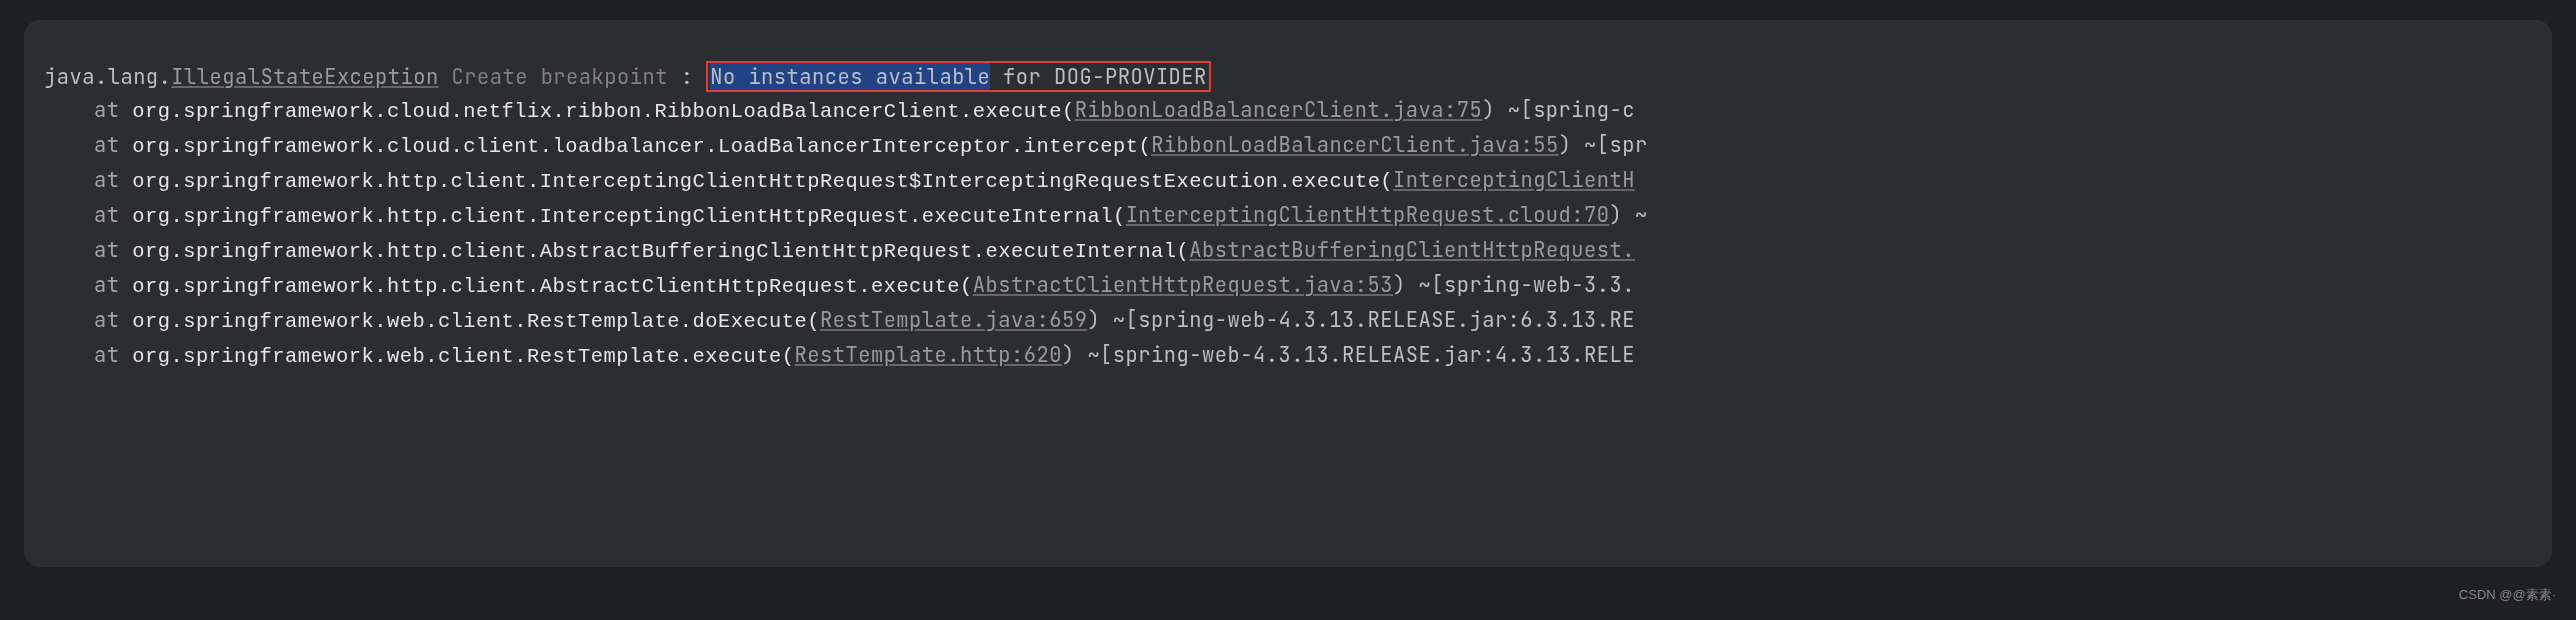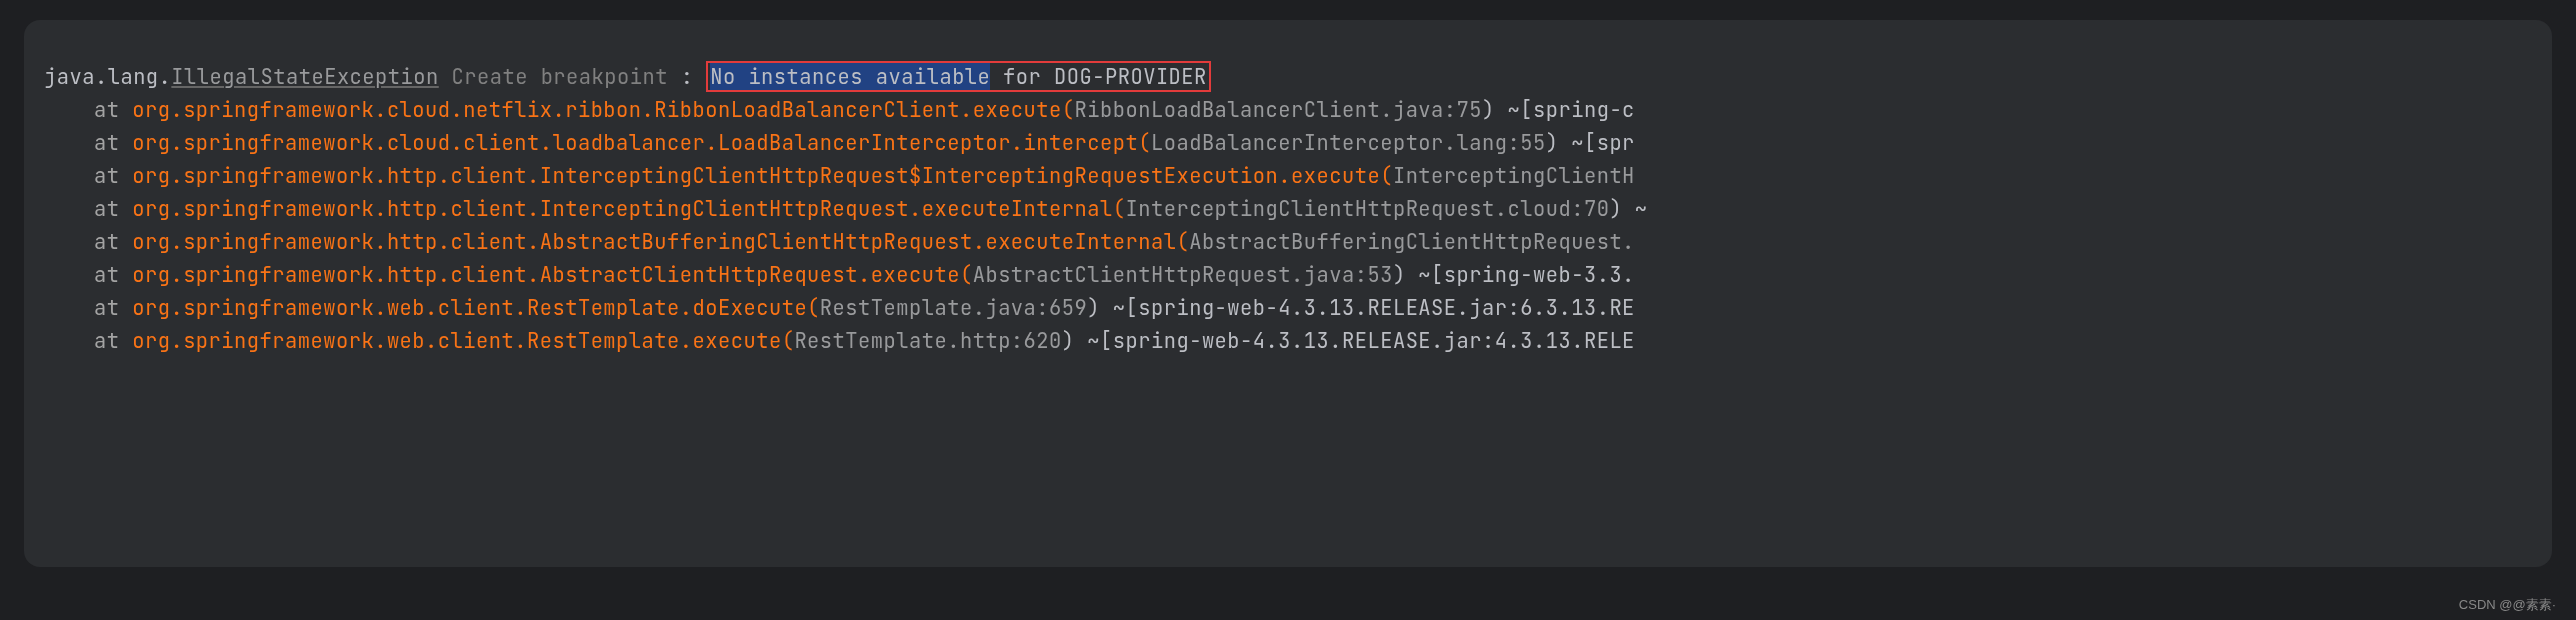--- a/index.html
+++ b/index.html
@@ -52,51 +52,53 @@
       border: 2.5px solid #e23b3b;
       padding: 0 2px;
     }
     .msg-rest {
       color: #bcbec4;
     }
     .at-prefix {
       color: #a3a3a3;
     }
     .trace-method {
-      color: #f97316;
+      color: #e5e5e5;
+      font-family: Liberation Mono, monospace;
     }
     .source-link {
       color: #999a9c;
+      text-decoration: underline;
       text-decoration-color: #666;
     }
     .jar-info {
       color: #bcbec4;
     }
     .indent {
       padding-left: 50px;
     }
     .watermark {
       position: absolute;
       right: 20px;
-      bottom: 6px;
+      bottom: 16px;
       font-size: 13px;
       color: #888;
       font-family: sans-serif;
     }
   </style>
 </head>
 <body>
 
 <div class="console-panel">
   <div class="trace-line">
     <span class="exc-pkg">java.lang.</span><span class="exc-class">IllegalStateException</span><span class="breakpoint-hint"> Create breakpoint</span><span class="colon"> : </span><span class="highlight-box"><span class="highlighted-msg">No instances available</span><span class="msg-rest"> for DOG-PROVIDER</span></span>
   </div>
   <div id="frames">
       <div class="trace-line indent"><span class="at-prefix">at </span><span class="trace-method">org.springframework.cloud.netflix.ribbon.RibbonLoadBalancerClient.execute(</span><span class="source-link">RibbonLoadBalancerClient.java:75</span><span class="jar-info">) ~[spring-c</span></div>
-      <div class="trace-line indent"><span class="at-prefix">at </span><span class="trace-method">org.springframework.cloud.client.loadbalancer.LoadBalancerInterceptor.intercept(</span><span class="source-link">LoadBalancerInterceptor.lang:55</span><span class="jar-info">) ~[spr</span></div>
+      <div class="trace-line indent"><span class="at-prefix">at </span><span class="trace-method">org.springframework.cloud.client.loadbalancer.LoadBalancerInterceptor.intercept(</span><span class="source-link">RibbonLoadBalancerClient.java:55</span><span class="jar-info">) ~[spr</span></div>
       <div class="trace-line indent"><span class="at-prefix">at </span><span class="trace-method">org.springframework.http.client.InterceptingClientHttpRequest$InterceptingRequestExecution.execute(</span><span class="source-link">InterceptingClientH</span><span class="jar-info"></span></div>
       <div class="trace-line indent"><span class="at-prefix">at </span><span class="trace-method">org.springframework.http.client.InterceptingClientHttpRequest.executeInternal(</span><span class="source-link">InterceptingClientHttpRequest.cloud:70</span><span class="jar-info">) ~</span></div>
       <div class="trace-line indent"><span class="at-prefix">at </span><span class="trace-method">org.springframework.http.client.AbstractBufferingClientHttpRequest.executeInternal(</span><span class="source-link">AbstractBufferingClientHttpRequest.</span><span class="jar-info"></span></div>
       <div class="trace-line indent"><span class="at-prefix">at </span><span class="trace-method">org.springframework.http.client.AbstractClientHttpRequest.execute(</span><span class="source-link">AbstractClientHttpRequest.java:53</span><span class="jar-info">) ~[spring-web-3.3.</span></div>
       <div class="trace-line indent"><span class="at-prefix">at </span><span class="trace-method">org.springframework.web.client.RestTemplate.doExecute(</span><span class="source-link">RestTemplate.java:659</span><span class="jar-info">) ~[spring-web-4.3.13.RELEASE.jar:6.3.13.RE</span></div>
       <div class="trace-line indent"><span class="at-prefix">at </span><span class="trace-method">org.springframework.web.client.RestTemplate.execute(</span><span class="source-link">RestTemplate.http:620</span><span class="jar-info">) ~[spring-web-4.3.13.RELEASE.jar:4.3.13.RELE</span></div>
     </div>
 </div>
 
 <div class="watermark">CSDN @@素素·</div>

